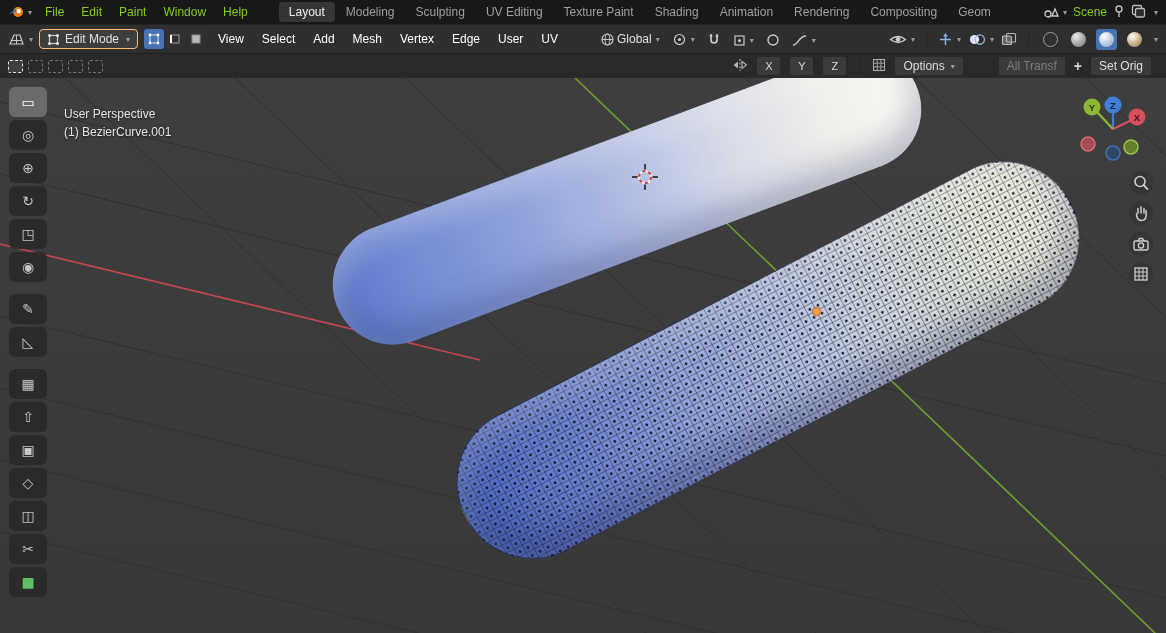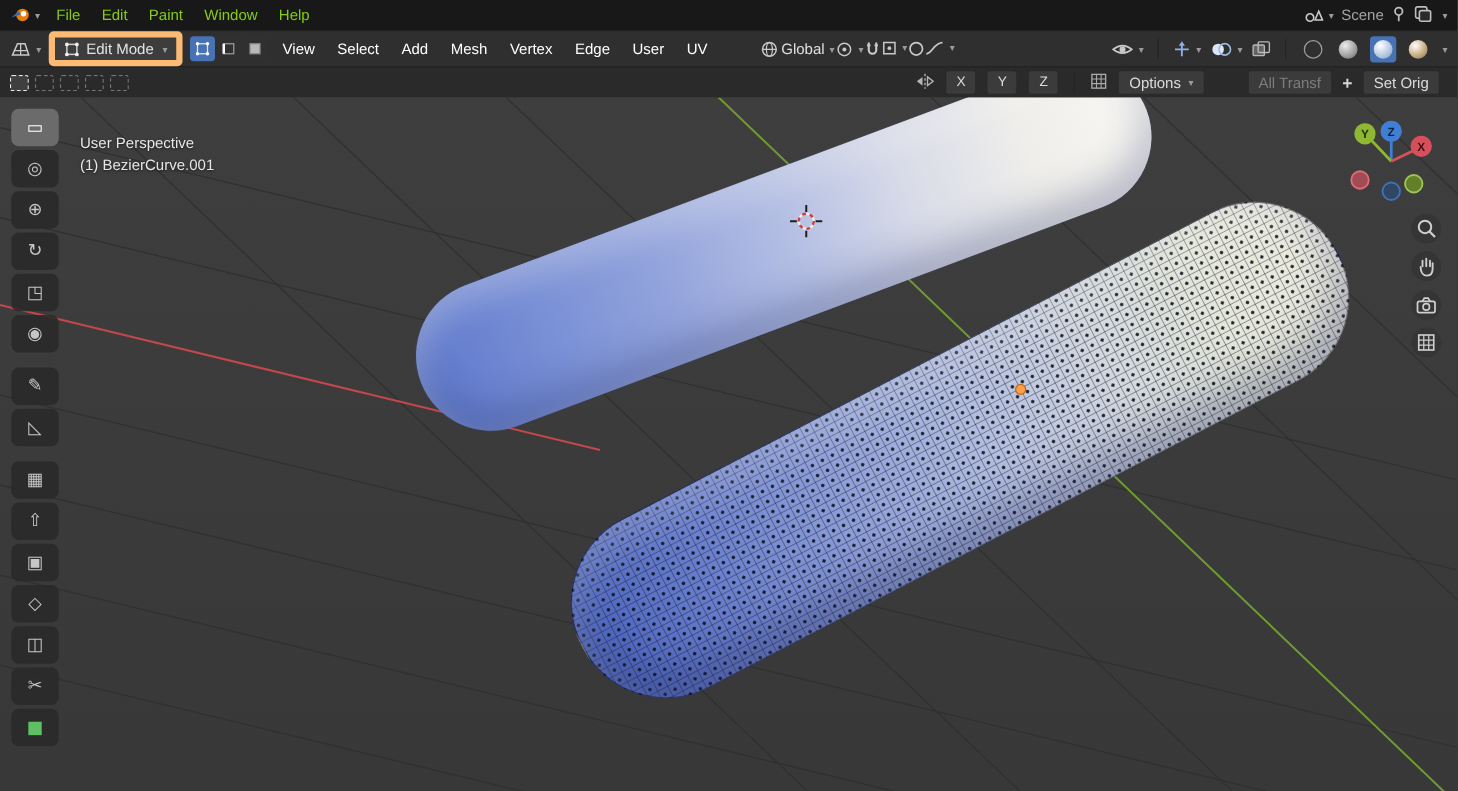--- a/index.html
+++ b/index.html
@@ -13,28 +13,28 @@
   
   #menubar{height:24px;background:#181818;padding:0 8px;gap:1px}
   .menu-item{padding:3px 8px;border-radius:3px;color:#84cc16}
   #tabs{margin-left:22px;gap:1px;overflow:hidden}
   .tab{padding:3px 10px;border-radius:4px;color:#9f9f9f}
   .tab.active{background:#353535;color:#efefef}
   #scene-cluster{margin-left:auto;gap:6px;overflow:hidden}
 
   
   #header{height:28px;background:#2f2f2f;padding:0 8px;gap:6px;border-top:1px solid #232323}
-  .combo{display:flex;align-items:center;gap:5px;background:#3d3d3d;border:5px solid #fdba74;
+  .combo{display:flex;align-items:center;gap:5px;background:#3d3d3d;border:1px solid #fdba74;
          border-radius:4px;padding:2px 7px;color:#e2e2e2}
   .mselgrp{display:flex;gap:1px}
   .msel{width:20px;height:20px;background:#303030;border-radius:3px;
         display:flex;align-items:center;justify-content:center}
   .msel.active{background:#4772b3}
   .hmenu{padding:4px 6px;color:#ffffff}
-  #header-mid{margin-left:30px;display:flex;align-items:flex-start;gap:0}
+  #header-mid{margin-left:30px;display:flex;align-items:flex-end;gap:12px}
   #header-right{margin-left:auto;display:flex;align-items:center;gap:7px}
   .iconbtn{display:flex;align-items:center;gap:2px}
   .sph{width:15px;height:15px;border-radius:50%}
   .sph.wire{width:13px;height:13px;border:1.5px solid #9c9c9c}
   .sph.solid{background:radial-gradient(circle at 35% 30%,#ececec,#8a8a8a 75%)}
   .sph.mat{background:radial-gradient(circle at 35% 30%,#ffffff,#9fb6d8 75%)}
   .sph.rend{background:radial-gradient(circle at 35% 30%,#fff,#c9ae83 55%,#7d6f56)}
   .sphwrap{padding:3px;border-radius:3px;display:flex;align-items:center}
   .sphwrap.active{background:#4772b3}
 
@@ -99,30 +99,42 @@
         <path d="M1 9 L7 4 l1.5 2.5 z" fill="#2f6fb2"></path>
       </svg>
     <span class="crt">▾</span>
   </span>
   <span class="menu-item">File</span>
   <span class="menu-item">Edit</span>
   <span class="menu-item">Paint</span>
   <span class="menu-item">Window</span>
   <span class="menu-item">Help</span>
 
+  <div id="tabs" class="bar">
+    <span class="tab active">Layout</span>
+    <span class="tab">Modeling</span>
+    <span class="tab">Sculpting</span>
+    <span class="tab">UV Editing</span>
+    <span class="tab">Texture Paint</span>
+    <span class="tab">Shading</span>
+    <span class="tab">Animation</span>
+    <span class="tab">Rendering</span>
+    <span class="tab">Compositing</span>
+    <span class="tab">Geom</span>
+  </div>
 
   <div id="scene-cluster" class="bar">
     <span class="iconbtn">
       <svg width="16" height="14" viewBox="0 0 16 14">
           <circle cx="5" cy="9" r="3" fill="none" stroke="#c9c9c9" stroke-width="1.3"></circle>
           <path d="M9 11 L12 4 l3 7 z" fill="none" stroke="#c9c9c9" stroke-width="1.3"></path>
         </svg>
       <span class="crt">▾</span>
     </span>
-    <span style="color:#a3a3a3">Scene</span>
+    <span style="color:#84cc16">Scene</span>
     <span>
       <svg width="12" height="14" viewBox="0 0 12 14">
           <circle cx="6" cy="5" r="3" fill="none" stroke="#bdbdbd" stroke-width="1.4"></circle>
           <line x1="6" y1="8" x2="6" y2="13" stroke="#bdbdbd" stroke-width="1.4"></line>
         </svg>
     </span>
     <span>
       <svg width="15" height="14" viewBox="0 0 15 14">
           <rect x="1.5" y="1.5" width="9" height="9" rx="1.5" fill="none" stroke="#bdbdbd" stroke-width="1.3"></rect>
           <rect x="4.5" y="4.5" width="9" height="8.5" rx="1.5" fill="#2a2a2a" stroke="#bdbdbd" stroke-width="1.3"></rect>

